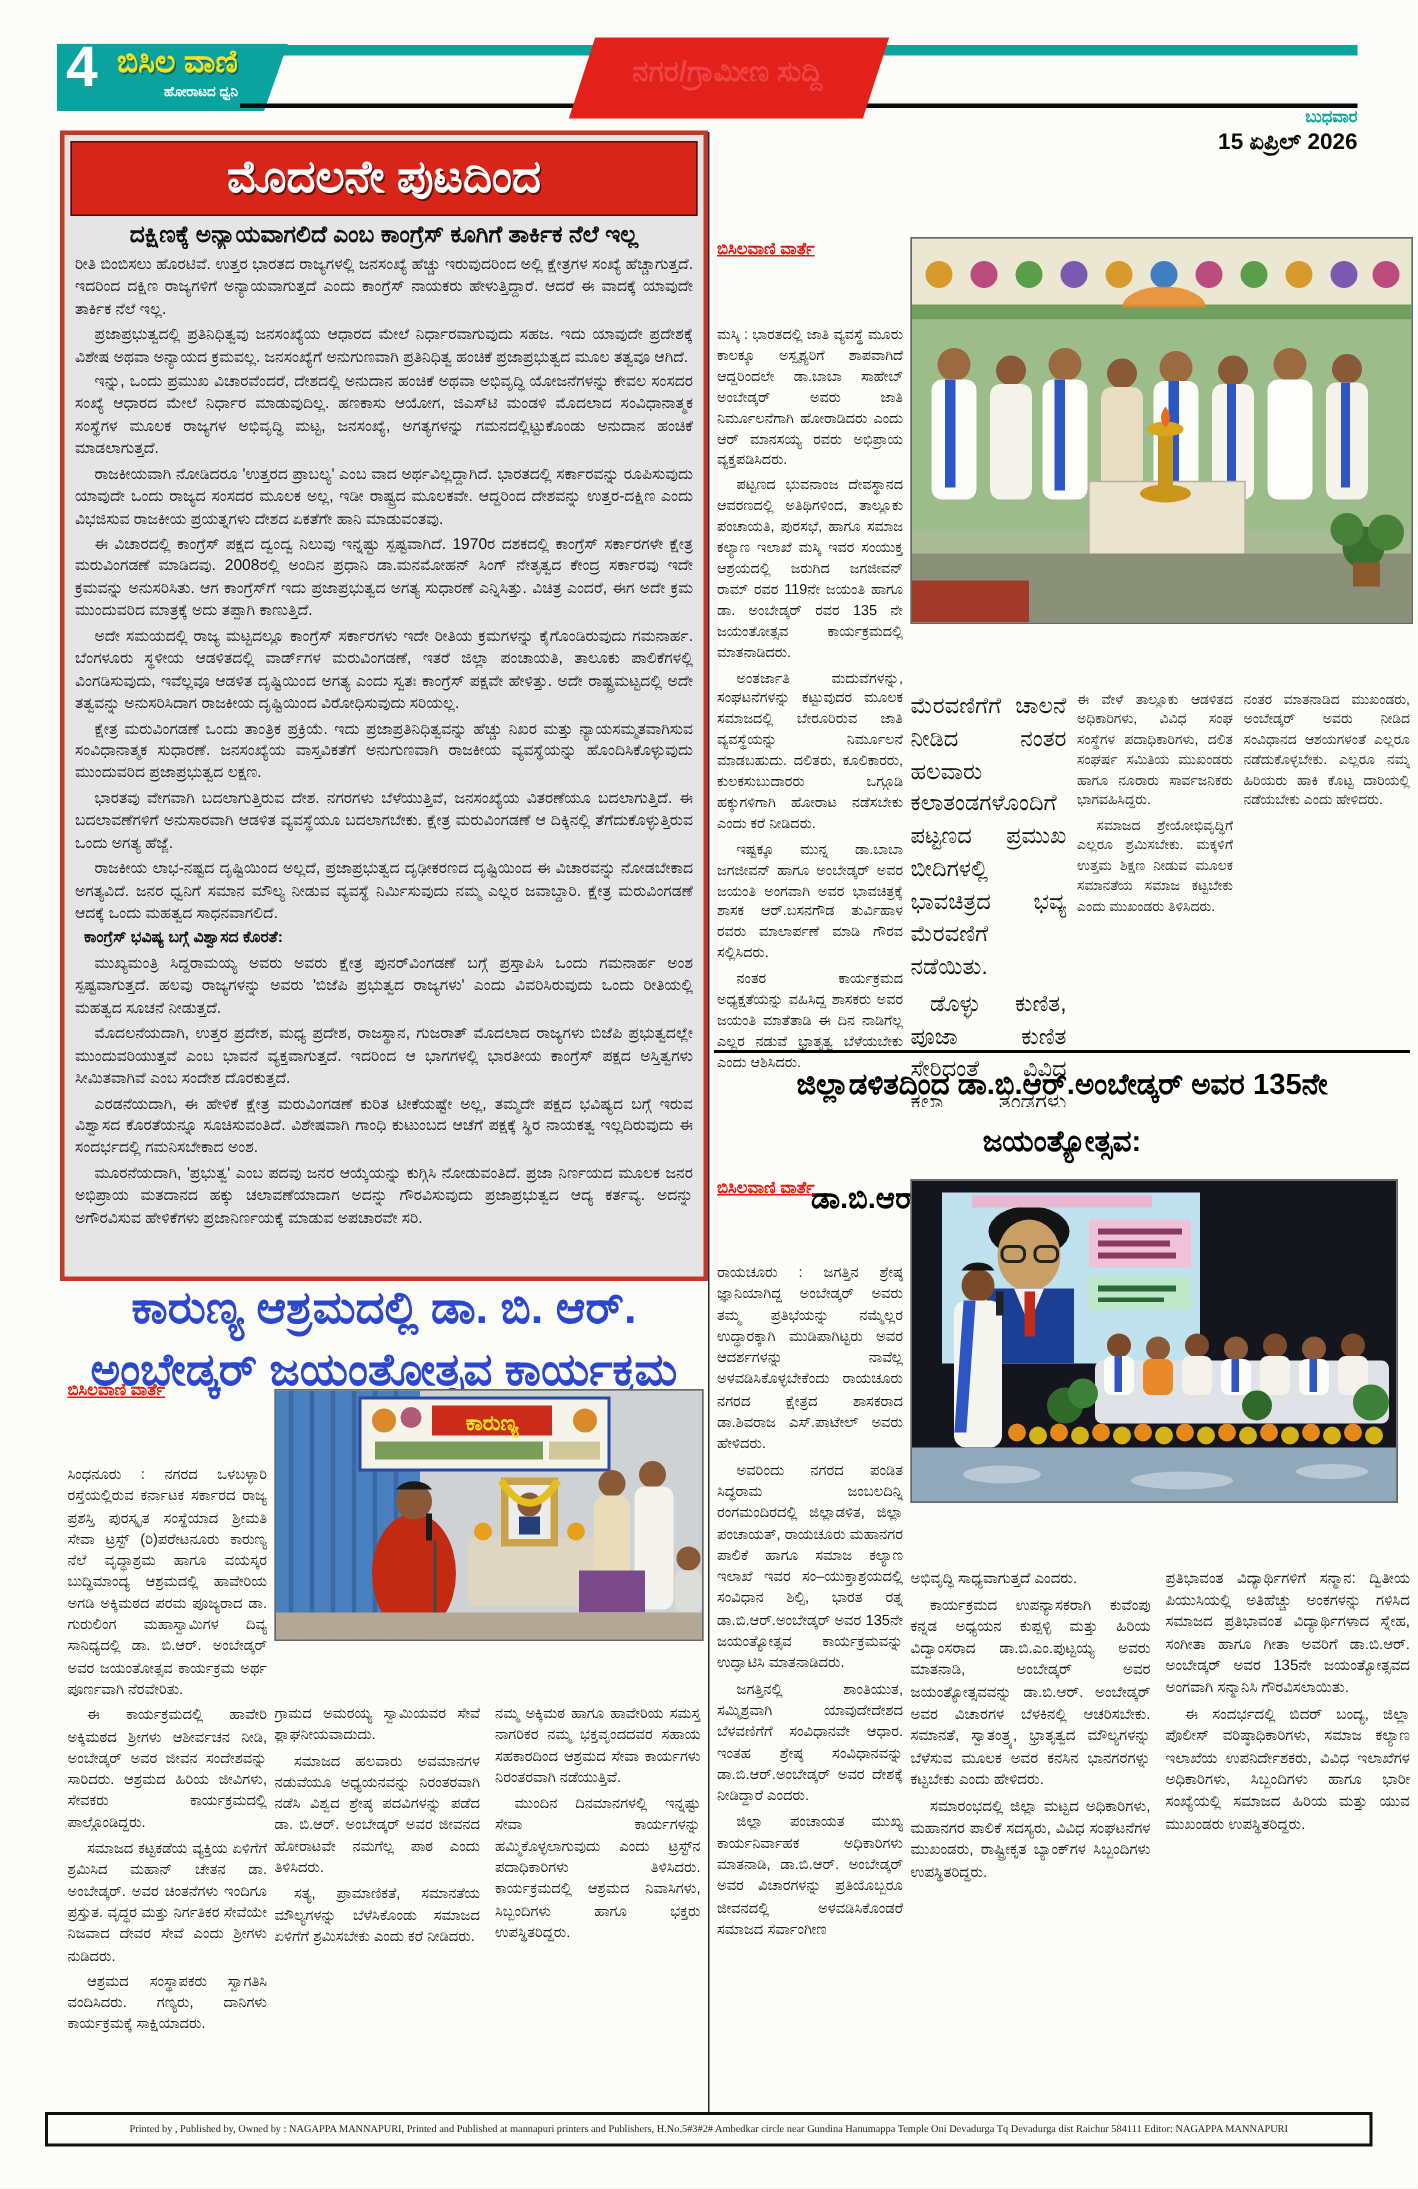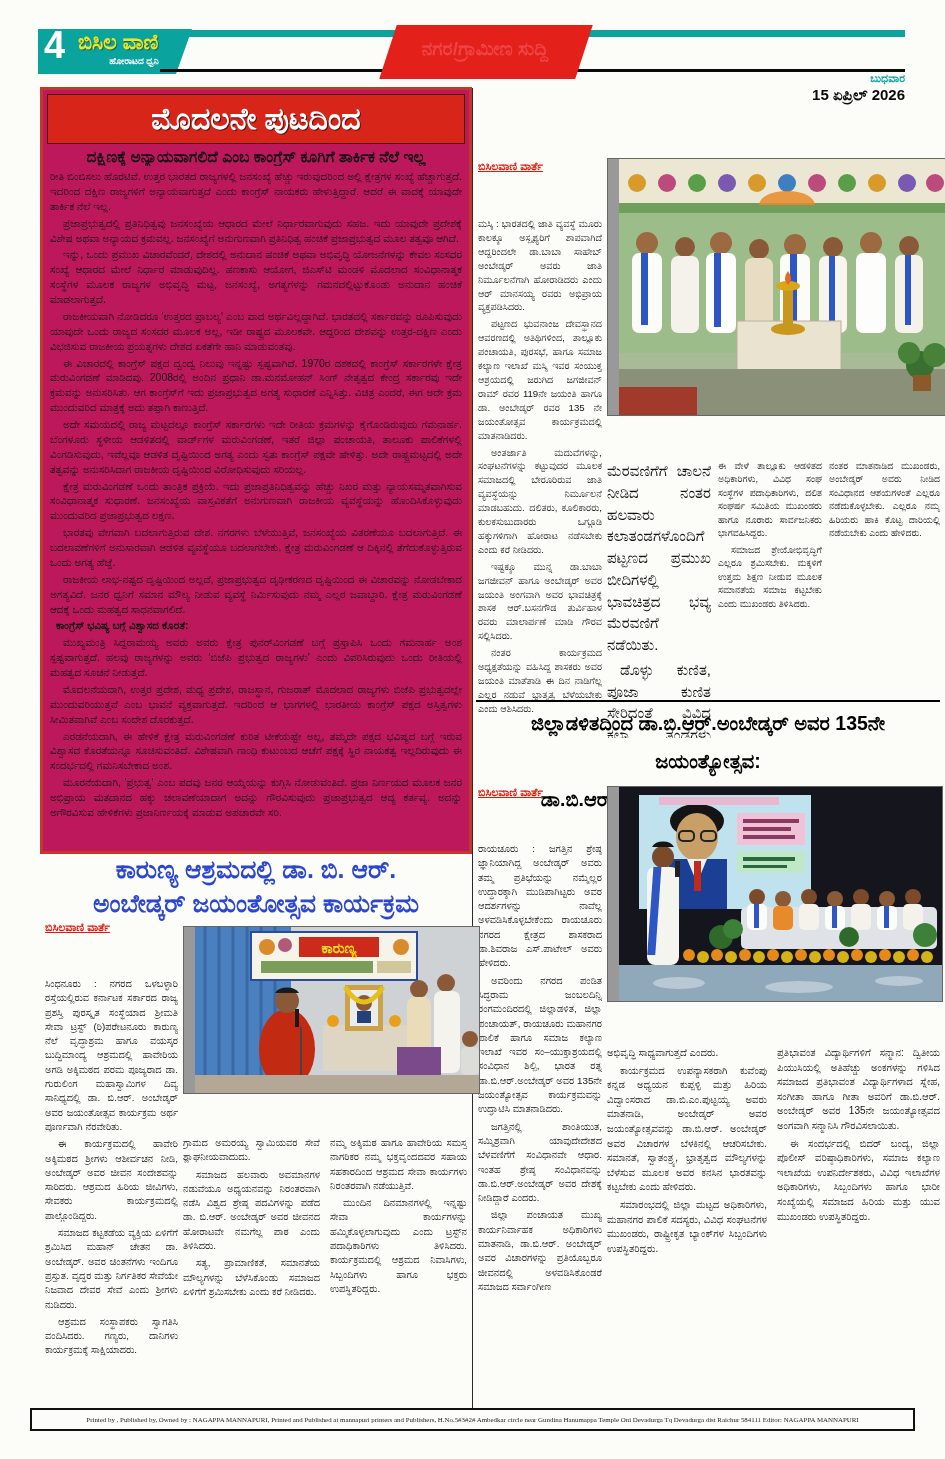--- a/index.html
+++ b/index.html
@@ -22,41 +22,41 @@
   .date{font-size:15px;font-weight:bold;color:#0a0a0a;}
   .hrule{left:160px;top:69px;width:745px;height:3px;background:#0a0a0a;}
 
   
   .col{position:absolute;overflow:hidden;text-align:justify;color:#141414;margin-top:40px;}
   .col p{margin:0 0 3px 0;text-indent:13px;}
   .col p.noindent{text-indent:0;}
   .byline{position:absolute;font-size:11px;font-weight:bold;color:#e8170b;text-decoration:underline;}
 
   
-  .lead-box{left:40px;top:87px;width:432px;height:767px;border:3px solid #c0392b;box-sizing:border-box;background:#be185d;}
+  .lead-box{left:40px;top:87px;width:432px;height:767px;border:3px solid #c0392b;box-sizing:border-box;background:#e5e5e5;}
   .lead-banner{margin:4px;height:48px;background:#d8251a;border:1px solid #4d0b06;
                color:#fff;font-weight:bold;font-size:30px;text-align:center;line-height:48px;
                text-shadow:1px 1px 0 #5a0e08;}
   .lead-subhead{margin:1px 4px 3px 4px;font-size:15.5px;font-weight:bold;text-align:center;white-space:nowrap;overflow:hidden;}
   .lead-body{padding:1px 7px;height:648px;overflow:hidden;font-size:10.4px;line-height:1.43;text-align:justify;}
   .lead-body p{margin:0 0 2px 0;text-indent:13px;}
   .lead-body p.noindent{text-indent:0;}
   .lead-body p.bold{font-weight:bold;text-indent:6px;}
 
   
   .blue-head{position:absolute;text-align:center;font-weight:bold;color:#2433c8;}
   .caste-head{left:477px;top:88px;width:462px;font-size:22px;line-height:1.5;}
-  .karunya-head{left:40px;top:853px;width:432px;font-size:25px;line-height:1.35;color:#2b46cf;}
+  .karunya-head{left:40px;top:853px;width:432px;font-size:30px;line-height:1.35;color:#2b46cf;}
   .raichur-head{position:absolute;left:476px;top:704px;width:464px;text-align:center;
                 font-weight:bold;color:#000;font-size:19.5px;line-height:1.95;}
 
   .vdivider{left:472px;top:88px;width:1px;height:1320px;background:#2a2a2a;}
   .b-rule{left:476px;top:700px;width:464px;height:2px;background:#000;}
 
-  .photo{position:absolute;border:1px solid #666;overflow:hidden;background:#999;padding-left:11px;}
+  .photo{position:absolute;border:1px solid #666;overflow:hidden;background:#999;}
   .photo svg{display:block;}
 
   .footer-box{left:30px;top:1408px;width:885px;height:23px;border:2px solid #111;box-sizing:border-box;
               text-align:center;font-size:6.9px;line-height:19px;color:#222;white-space:nowrap;overflow:hidden;
               font-family:"Liberation Serif","DejaVu Serif",serif;}
 </style>
 </head>
 <body>
 
 <div class="page">
@@ -300,21 +300,21 @@
       </g>
       <rect y="178" width="323" height="36" fill="#8fa8ba"></rect>
       <ellipse cx="60" cy="196" rx="26" ry="6" fill="#b8c8d4"></ellipse>
         <ellipse cx="180" cy="200" rx="34" ry="6" fill="#b8c8d4"></ellipse>
         <ellipse cx="280" cy="194" rx="24" ry="5" fill="#b8c8d4"></ellipse>
     </svg>
   </div>
 
   <div class="col" style="left:607px;top:1006px;width:160px;height:400px;font-size:10px;line-height:1.46;">
       <p class="noindent">ಅಭಿವೃದ್ಧಿ ಸಾಧ್ಯವಾಗುತ್ತದೆ ಎಂದರು.</p>
-      <p>ಕಾರ್ಯಕ್ರಮದ ಉಪನ್ಯಾಸಕರಾಗಿ ಕುವೆಂಪು ಕನ್ನಡ ಅಧ್ಯಯನ ಕುಪ್ಪಳ್ಳಿ ಮತ್ತು ಹಿರಿಯ ವಿದ್ವಾಂಸರಾದ ಡಾ.ಬಿ.ಎಂ.ಪುಟ್ಟಯ್ಯ ಅವರು ಮಾತನಾಡಿ, ಅಂಬೇಡ್ಕರ್ ಅವರ ಜಯಂತ್ಯೋತ್ಸವವನ್ನು ಡಾ.ಬಿ.ಆರ್. ಅಂಬೇಡ್ಕರ್ ಅವರ ವಿಚಾರಗಳ ಬೆಳಕಿನಲ್ಲಿ ಆಚರಿಸಬೇಕು. ಸಮಾನತೆ, ಸ್ವಾತಂತ್ರ್ಯ, ಭ್ರಾತೃತ್ವದ ಮೌಲ್ಯಗಳನ್ನು ಬೆಳೆಸುವ ಮೂಲಕ ಅವರ ಕನಸಿನ ಭಾರತವನ್ನು ಕಟ್ಟಬೇಕು ಎಂದು ಹೇಳಿದರು.</p>
+      <p>ಕಾರ್ಯಕ್ರಮದ ಉಪನ್ಯಾಸಕರಾಗಿ ಕುವೆಂಪು ಕನ್ನಡ ಅಧ್ಯಯನ ಕುಪ್ಪಳ್ಳಿ ಮತ್ತು ಹಿರಿಯ ವಿದ್ವಾಂಸರಾದ ಡಾ.ಬಿ.ಎಂ.ಪುಟ್ಟಯ್ಯ ಅವರು ಮಾತನಾಡಿ, ಅಂಬೇಡ್ಕರ್ ಅವರ ಜಯಂತ್ಯೋತ್ಸವವನ್ನು ಡಾ.ಬಿ.ಆರ್. ಅಂಬೇಡ್ಕರ್ ಅವರ ವಿಚಾರಗಳ ಬೆಳಕಿನಲ್ಲಿ ಆಚರಿಸಬೇಕು. ಸಮಾನತೆ, ಸ್ವಾತಂತ್ರ್ಯ, ಭ್ರಾತೃತ್ವದ ಮೌಲ್ಯಗಳನ್ನು ಬೆಳೆಸುವ ಮೂಲಕ ಅವರ ಕನಸಿನ ಭಾನಗರಗಳ್ನು ಕಟ್ಟಬೇಕು ಎಂದು ಹೇಳಿದರು.</p>
       <p>ಸಮಾರಂಭದಲ್ಲಿ ಜಿಲ್ಲಾ ಮಟ್ಟದ ಅಧಿಕಾರಿಗಳು, ಮಹಾನಗರ ಪಾಲಿಕೆ ಸದಸ್ಯರು, ವಿವಿಧ ಸಂಘಟನೆಗಳ ಮುಖಂಡರು, ರಾಷ್ಟ್ರೀಕೃತ ಬ್ಯಾಂಕ್‌ಗಳ ಸಿಬ್ಬಂದಿಗಳು ಉಪಸ್ಥಿತರಿದ್ದರು.</p>
     </div>
   <div class="col" style="left:777px;top:1006px;width:163px;height:400px;font-size:10px;line-height:1.46;">
       <p class="noindent">ಪ್ರತಿಭಾವಂತ ವಿದ್ಯಾರ್ಥಿಗಳಿಗೆ ಸನ್ಮಾನ: ದ್ವಿತೀಯ ಪಿಯುಸಿಯಲ್ಲಿ ಅತಿಹೆಚ್ಚು ಅಂಕಗಳನ್ನು ಗಳಿಸಿದ ಸಮಾಜದ ಪ್ರತಿಭಾವಂತ ವಿದ್ಯಾರ್ಥಿಗಳಾದ ಸ್ನೇಹ, ಸಂಗೀತಾ ಹಾಗೂ ಗೀತಾ ಅವರಿಗೆ ಡಾ.ಬಿ.ಆರ್. ಅಂಬೇಡ್ಕರ್ ಅವರ 135ನೇ ಜಯಂತ್ಯೋತ್ಸವದ ಅಂಗವಾಗಿ ಸನ್ಮಾನಿಸಿ ಗೌರವಿಸಲಾಯಿತು.</p>
       <p>ಈ ಸಂದರ್ಭದಲ್ಲಿ ಬಿದರ್ ಬಂದ್ಯ, ಜಿಲ್ಲಾ ಪೊಲೀಸ್ ವರಿಷ್ಠಾಧಿಕಾರಿಗಳು, ಸಮಾಜ ಕಲ್ಯಾಣ ಇಲಾಖೆಯ ಉಪನಿರ್ದೇಶಕರು, ವಿವಿಧ ಇಲಾಖೆಗಳ ಅಧಿಕಾರಿಗಳು, ಸಿಬ್ಬಂದಿಗಳು ಹಾಗೂ ಭಾರೀ ಸಂಖ್ಯೆಯಲ್ಲಿ ಸಮಾಜದ ಹಿರಿಯ ಮತ್ತು ಯುವ ಮುಖಂಡರು ಉಪಸ್ಥಿತರಿದ್ದರು.</p>
     </div>
 
   <div class="blue-head karunya-head">
     <div>ಕಾರುಣ್ಯ ಆಶ್ರಮದಲ್ಲಿ ಡಾ. ಬಿ. ಆರ್.</div>
     <div>ಅಂಬೇಡ್ಕರ್ ಜಯಂತೋತ್ಸವ ಕಾರ್ಯಕ್ರಮ</div>

